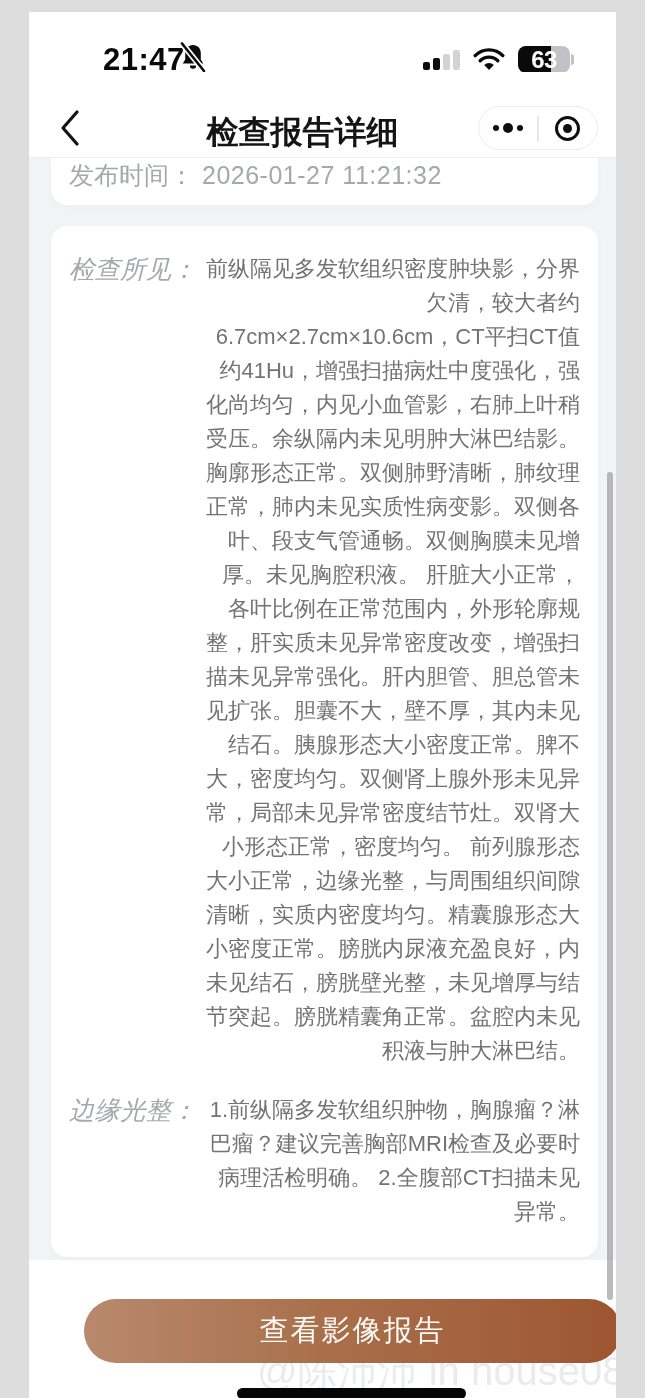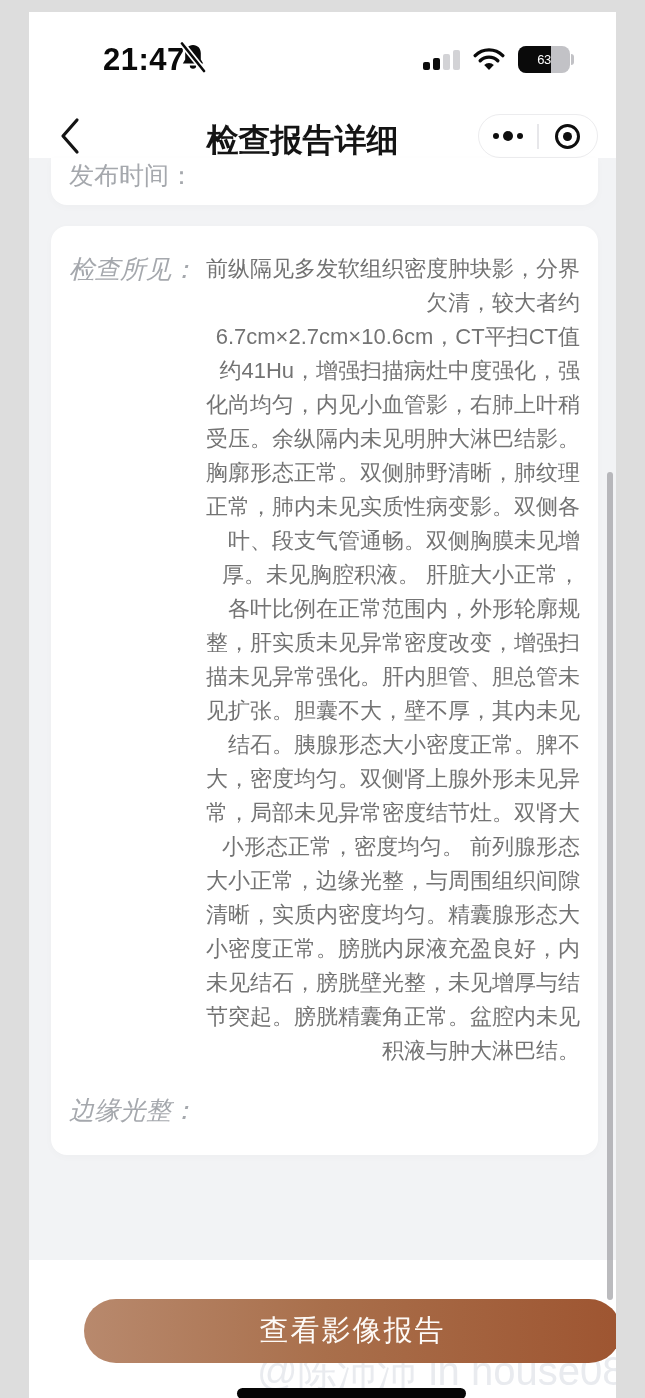--- a/index.html
+++ b/index.html
@@ -15,24 +15,24 @@
   .sb-bell { position:absolute; left:150px; top:30px; width:28px; height:32px; }
   .sb-right { position:absolute; right:42px; top:34px; display:flex; align-items:center; gap:13px; }
   .sig { display:flex; align-items:flex-end; gap:3px; height:20px; }
   .sig i { display:block; width:7px; border-radius:2px; background:#0c0c0c; }
   .sig i.b1{height:8px}.sig i.b2{height:12px}.sig i.b3{height:16px}.sig i.b4{height:20px}
   .sig i.dim { background:#d3d3d6; }
   .batt { display:flex; align-items:center; }
   .batt-body { position:relative; width:52px; height:27px; border-radius:8px; background:#c2c2c6; overflow:hidden; }
   .batt-fill { position:absolute; left:0; top:0; bottom:0; width:63%; background:#0a0a0a; }
   .batt-pct { position:absolute; inset:0; display:flex; align-items:center; justify-content:center;
-              color:#fff; font-size:13px; font-weight:400; letter-spacing:-.5px; }
+              color:#fff; font-size:24px; font-weight:700; letter-spacing:-.5px; }
   .batt-nub { width:3px; height:11px; margin-left:1px; background:#c2c2c6; border-radius:0 3px 3px 0; }
   
-  .nav-bar { position:absolute; top:68px; left:0; right:0; height:86px; background:#fff;
+  .nav-bar { position:absolute; top:60px; left:0; right:0; height:86px; background:#fff;
              border-bottom:1px solid #eeeff1; box-sizing:border-box; }
   .nav-back { position:absolute; left:26px; top:36px; width:30px; height:40px; background:none; border:0; padding:0; cursor:pointer; }
   .nav-title { position:absolute; left:120px; right:160px; top:39px; text-align:center;
                font-size:32px; font-weight:700; color:#141414; white-space:nowrap; }
   .capsule { position:absolute; right:18px; top:34px; width:120px; height:44px;
              border:1.5px solid #ececee; border-radius:23px; background:#fff;
              display:flex; align-items:center; box-sizing:border-box; }
   .cap-half { flex:1; display:flex; align-items:center; justify-content:center; height:100%; background:none; border:0; cursor:pointer; padding:0; }
   .cap-divider { width:1.5px; height:25px; background:#e7e7ea; }
   .dots { display:flex; align-items:center; gap:4px; }
@@ -119,28 +119,30 @@
       <span class="cap-divider"></span>
       <button class="cap-half">
         <span class="target"></span>
       </button>
     </div>
   </div>
 
   <div class="content">
     <div class="card card-top">
       <span class="pub-label">发布时间：</span>
+      <span class="pub-value">2026-01-27 11:21:32</span>
     </div>
     <div class="card card-main">
       <div class="row">
         <div class="row-label">检查所见：</div>
         <div class="row-text">前纵隔见多发软组织密度肿块影，分界欠清，较大者约 6.7cm×2.7cm×10.6cm，CT平扫CT值约41Hu，增强扫描病灶中度强化，强化尚均匀，内见小血管影，右肺上叶稍受压。余纵隔内未见明肿大淋巴结影。 胸廓形态正常。双侧肺野清晰，肺纹理正常，肺内未见实质性病变影。双侧各叶、段支气管通畅。双侧胸膜未见增厚。未见胸腔积液。 肝脏大小正常，各叶比例在正常范围内，外形轮廓规整，肝实质未见异常密度改变，增强扫描未见异常强化。肝内胆管、胆总管未见扩张。胆囊不大，壁不厚，其内未见结石。胰腺形态大小密度正常。脾不大，密度均匀。双侧肾上腺外形未见异常，局部未见异常密度结节灶。双肾大小形态正常，密度均匀。 前列腺形态大小正常，边缘光整，与周围组织间隙清晰，实质内密度均匀。精囊腺形态大小密度正常。膀胱内尿液充盈良好，内未见结石，膀胱壁光整，未见增厚与结节突起。膀胱精囊角正常。盆腔内未见积液与肿大淋巴结。</div>
       </div>
       <div class="row">
         <div class="row-label">边缘光整：</div>
+        <div class="row-text">1.前纵隔多发软组织肿物，胸腺瘤？淋巴瘤？建议完善胸部MRI检查及必要时病理活检明确。 2.全腹部CT扫描未见异常。</div>
       </div>
     </div>
   </div>
 
   <div class="footer">
     <div class="watermark">@陈沛沛 in house086</div>
     <button class="view-btn">查看影像报告</button>
     <div class="home-indicator"></div>
   </div>
 

